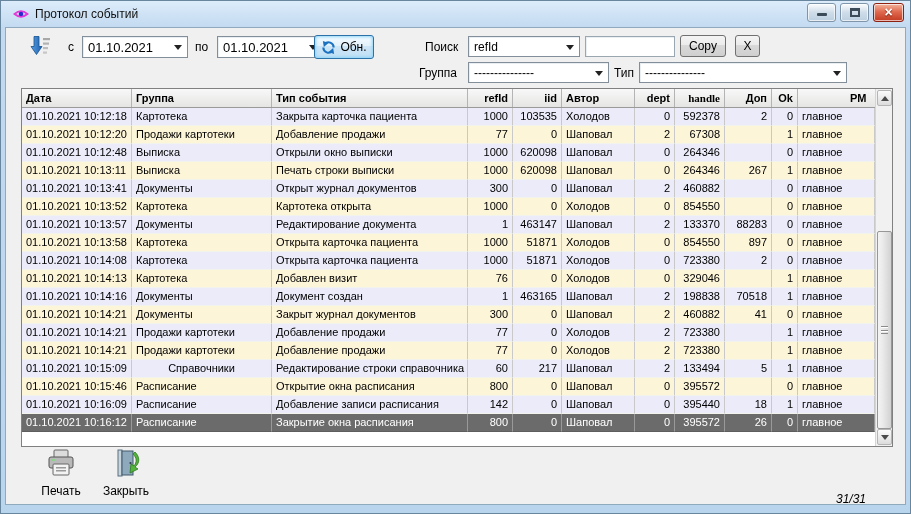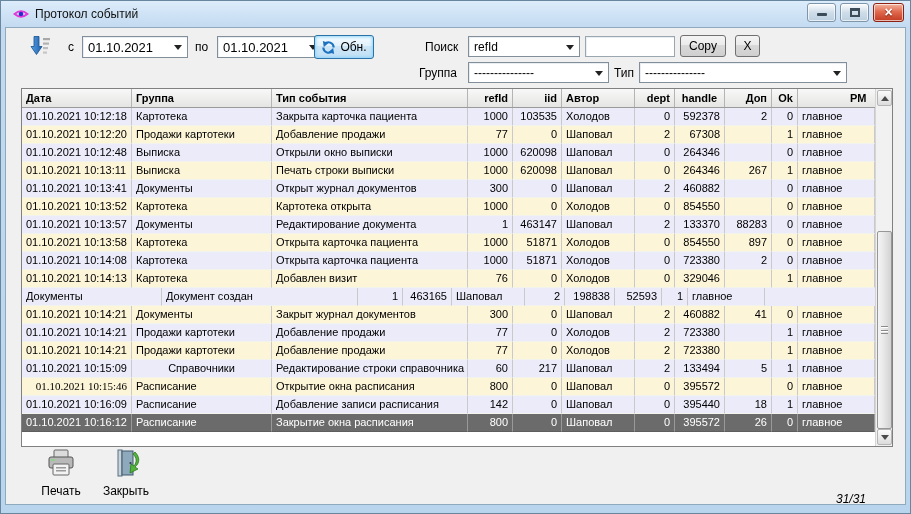--- a/index.html
+++ b/index.html
@@ -186,21 +186,21 @@
 
     <div class="table">
       <div class="thead">
           <div class="hcell" style="width: 110px; text-align: left;">Дата</div>
           <div class="hcell" style="width: 140px; text-align: left;">Группа</div>
           <div class="hcell" style="width: 196px; text-align: left;">Тип события</div>
           <div class="hcell" style="width: 45px; text-align: right;">refId</div>
           <div class="hcell" style="width: 49px; text-align: right;">iid</div>
           <div class="hcell" style="width: 73px; text-align: left;">Автор</div>
           <div class="hcell" style="width: 40px; text-align: right;">dept</div>
-          <div class="hcell" style="width: 50px; text-align: center;">handle</div>
+          <div class="hcell" style="width: 50px; text-align: right; font-family: Liberation Serif, serif;">handle</div>
           <div class="hcell" style="width: 47px; text-align: right;">Доп</div>
           <div class="hcell" style="width: 26px; text-align: right;">Ok</div>
           <div class="hcell" style="width: 77px; text-align: left; margin-left: 48px;">РМ</div>
         </div>
       <div class="tbody">
           <div class="trow even">
             <div class="tcell" style="width: 110px; text-align: left;">01.10.2021 10:12:18</div>
             <div class="tcell" style="width: 140px; text-align: left;">Картотека</div>
             <div class="tcell" style="width: 196px; text-align: left;">Закрыта карточка пациента</div>
             <div class="tcell" style="width: 45px; text-align: right;">1000</div>
@@ -323,28 +323,29 @@
             <div class="tcell" style="width: 45px; text-align: right;">76</div>
             <div class="tcell" style="width: 49px; text-align: right;">0</div>
             <div class="tcell" style="width: 73px; text-align: left;">Холодов</div>
             <div class="tcell" style="width: 40px; text-align: right;">0</div>
             <div class="tcell" style="width: 50px; text-align: right;">329046</div>
             <div class="tcell" style="width: 47px; text-align: right;"></div>
             <div class="tcell" style="width: 26px; text-align: right;">1</div>
             <div class="tcell" style="width: 77px; text-align: left;">главное</div>
           </div>
           <div class="trow even">
+            <div class="tcell" style="width: 110px; text-align: left;">01.10.2021 10:14:16</div>
             <div class="tcell" style="width: 140px; text-align: left;">Документы</div>
             <div class="tcell" style="width: 196px; text-align: left;">Документ создан</div>
             <div class="tcell" style="width: 45px; text-align: right;">1</div>
             <div class="tcell" style="width: 49px; text-align: right;">463165</div>
             <div class="tcell" style="width: 73px; text-align: left;">Шаповал</div>
             <div class="tcell" style="width: 40px; text-align: right;">2</div>
             <div class="tcell" style="width: 50px; text-align: right;">198838</div>
-            <div class="tcell" style="width: 47px; text-align: right;">52593</div>
+            <div class="tcell" style="width: 47px; text-align: right;">70518</div>
             <div class="tcell" style="width: 26px; text-align: right;">1</div>
             <div class="tcell" style="width: 77px; text-align: left;">главное</div>
           </div>
           <div class="trow odd">
             <div class="tcell" style="width: 110px; text-align: left;">01.10.2021 10:14:21</div>
             <div class="tcell" style="width: 140px; text-align: left;">Документы</div>
             <div class="tcell" style="width: 196px; text-align: left;">Закрыт журнал документов</div>
             <div class="tcell" style="width: 45px; text-align: right;">300</div>
             <div class="tcell" style="width: 49px; text-align: right;">0</div>
             <div class="tcell" style="width: 73px; text-align: left;">Шаповал</div>
@@ -387,21 +388,21 @@
             <div class="tcell" style="width: 45px; text-align: right;">60</div>
             <div class="tcell" style="width: 49px; text-align: right;">217</div>
             <div class="tcell" style="width: 73px; text-align: left;">Шаповал</div>
             <div class="tcell" style="width: 40px; text-align: right;">2</div>
             <div class="tcell" style="width: 50px; text-align: right;">133494</div>
             <div class="tcell" style="width: 47px; text-align: right;">5</div>
             <div class="tcell" style="width: 26px; text-align: right;">1</div>
             <div class="tcell" style="width: 77px; text-align: left;">главное</div>
           </div>
           <div class="trow odd">
-            <div class="tcell" style="width: 110px; text-align: right; font-family: Liberation Serif, serif;">01.10.2021 10:15:46</div>
+            <div class="tcell" style="width: 110px; text-align: center;">01.10.2021 10:15:46</div>
             <div class="tcell" style="width: 140px; text-align: left;">Расписание</div>
             <div class="tcell" style="width: 196px; text-align: left;">Открытие окна расписания</div>
             <div class="tcell" style="width: 45px; text-align: right;">800</div>
             <div class="tcell" style="width: 49px; text-align: right;">0</div>
             <div class="tcell" style="width: 73px; text-align: left;">Шаповал</div>
             <div class="tcell" style="width: 40px; text-align: right;">0</div>
             <div class="tcell" style="width: 50px; text-align: right;">395572</div>
             <div class="tcell" style="width: 47px; text-align: right;"></div>
             <div class="tcell" style="width: 26px; text-align: right;">0</div>
             <div class="tcell" style="width: 77px; text-align: left;">главное</div>

